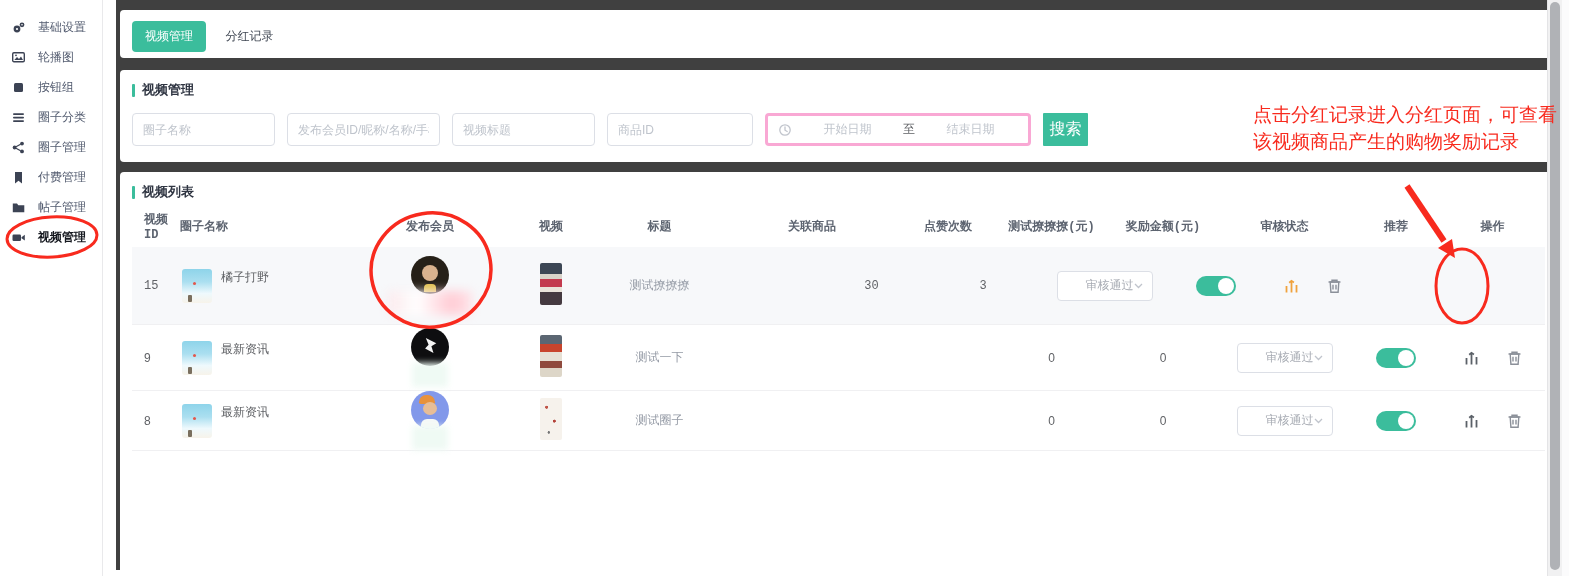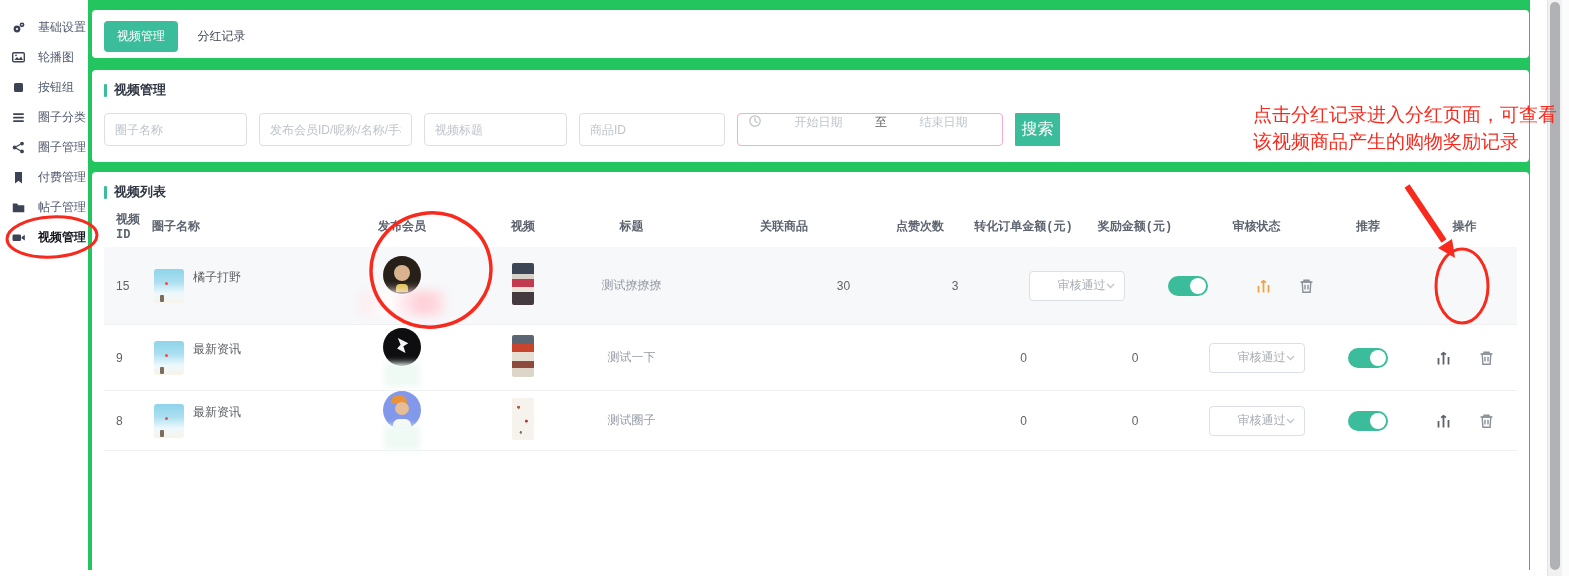--- a/index.html
+++ b/index.html
@@ -9,53 +9,53 @@
 
   
   .sidebar { position:absolute; left:0; top:0; width:103px; height:576px;
              background:#fff; border-right:1px solid #e9e9eb; padding-top:12px; }
   .side-item { height:30px; display:flex; align-items:center; gap:13px;
                padding-left:12px; font-size:12px; color:#515a6e; cursor:pointer; white-space:nowrap; }
   .side-item .icn { width:13px; height:13px; display:inline-flex; color:#3c4354; }
   .side-item.active { color:#15181f; font-weight:bold; }
 
   
-  .main { position:absolute; left:88px; top:0; width:1442px; height:570px; background:#22c55e; }
+  .main { position:absolute; left:116px; top:0; width:1442px; height:570px; background:#404040; }
   .card { position:absolute; left:4px; width:1437px; background:#fff; border-radius:4px; }
   .card-tabs   { top:10px;  height:48px;  padding:11px 12px; }
   .card-search { top:70px;  height:92px;  padding:11px 12px; }
   .card-list   { top:172px; height:404px; padding:11px 12px; border-radius:4px 4px 0 0; }
 
   .tab { display:inline-block; font-size:12px; border:none; background:none; cursor:pointer; }
   .tab.active { background:#3bbd9c; color:#fff; padding:7px 13px; border-radius:4px; }
   .tab.plain  { color:#3f4652; padding:7px 6px; margin-left:9px; }
 
   .sec-title { display:flex; align-items:center; font-size:13px; font-weight:bold; color:#2f3542; }
   .sec-title .bar { width:3px; height:13px; background:#3bbd9c; margin-right:7px; border-radius:1px; }
 
   .filters { margin-top:14px; display:flex; align-items:center; gap:12px; }
   .filters input { height:33px; border:1px solid #dcdfe6; border-radius:4px;
                    padding:0 10px; font-size:12px; color:#606266; outline:none; }
   .filters input::placeholder { color:#bfc4cc; }
   .f1{width:143px}.f2{width:153px}.f3{width:143px}.f4{width:146px}
-  .daterange { width:266px; height:33px; border:1px solid #f9a8d4; border-radius:4px;
-               display:flex; padding:0 10px; gap:8px; font-size:12px;
+  .daterange { width:266px; height:33px; border:3px solid #f9a8d4; border-radius:4px;
+               display:flex; align-items:center; padding:0 10px; gap:8px; font-size:12px;
                color:#bfc4cc; background:#fff; cursor:pointer; }
   .daterange .dstart{ flex:1; text-align:center; }
   .daterange .dto   { color:#606266; }
   .daterange .dend  { flex:1; text-align:center; }
   .daterange .icn { width:14px; height:14px; color:#c0c4cc; display:inline-flex; }
   .search-btn { width:45px; height:33px; background:#3bbd9c; color:#fff; font-size:16px;
                 border:none; border-radius:1px; cursor:pointer; }
 
   
   .thead,.trow { display:flex; align-items:center; }
   .thead { height:42px; margin-top:4px; font-size:12px; font-weight:bold; color:#5d6470;font-family:Liberation Mono, monospace; }
   .trow { border-bottom:1px solid #f0f0f2; font-size:12px; color:#606266; }
-  .r1 { height:78px; background:#f7f8fa; }
+  .r1 { height:78px; background:#f7f8fa;font-family:Liberation Mono, monospace; }
   .r2 { height:66px; }
   .r3 { height:60px; }
   .cell { flex:0 0 auto; text-align:center; }
   .c1{width:48px; text-align:left; padding-left:12px;}
   .c2{width:175px; text-align:left;}
   .c3{width:150px}.c4{width:92px}.c5{width:125px}.c6{width:180px}
   .c7{width:92px}.c8{width:115px}.c9{width:108px}.c10{width:135px}.c11{width:88px}.c12{width:105px}
   .muted { color:#949aa5; }
   .c6 span{ display:inline-block; max-width:200px; line-height:17px; }
 
@@ -237,21 +237,21 @@
     </div>
 
     <div class="thead">
       <div class="cell c1">视频ID</div>
       <div class="cell c2">圈子名称</div>
       <div class="cell c3">发布会员</div>
       <div class="cell c4">视频</div>
       <div class="cell c5">标题</div>
       <div class="cell c6">关联商品</div>
       <div class="cell c7">点赞次数</div>
-      <div class="cell c8">转化订单金额(元)</div>
+      <div class="cell c8">测试撩撩撩(元)</div>
       <div class="cell c9">奖励金额(元)</div>
       <div class="cell c10">审核状态</div>
       <div class="cell c11">推荐</div>
       <div class="cell c12">操作</div>
     </div>
 
     <div class="trow r1">
       <div class="cell c1">15</div>
       <div class="cell c2 circle-cell">
         <span class="cthumb"></span>

